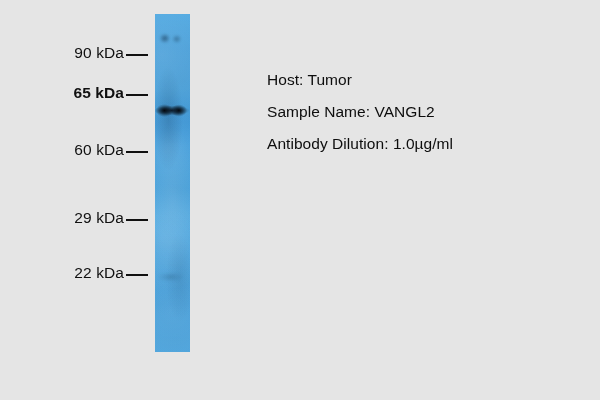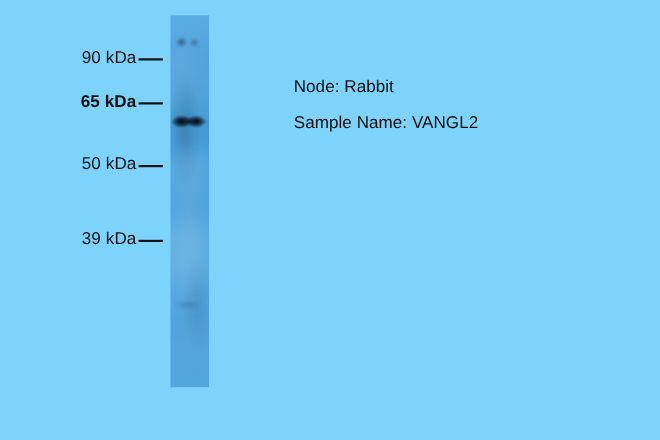--- a/index.html
+++ b/index.html
@@ -7,21 +7,21 @@
     padding: 0;
     background: #ffffff;
   }
   body {
     font-family: "Liberation Sans", sans-serif;
   }
   #figure {
     position: relative;
     width: 600px;
     height: 400px;
-    background: #7dd3fc;
+    background: #e5e5e5;
     overflow: hidden;
   }
 
   
   .mw-ladder {
     position: absolute;
     left: 0;
     top: 0;
     width: 152px;
     height: 400px;
@@ -138,35 +138,39 @@
 
     <div class="mw-marker" style="top:44px;">
       <span>90 kDa</span><span class="mw-tick"></span>
     </div>
 
     <div class="mw-marker" style="top:84px;font-weight:bold;">
       <span>65 kDa</span><span class="mw-tick"></span>
     </div>
 
     <div class="mw-marker" style="top:141px;">
-      <span>50 kDa</span><span class="mw-tick"></span>
+      <span>60 kDa</span><span class="mw-tick"></span>
     </div>
 
     <div class="mw-marker" style="top:209px;">
-      <span>39 kDa</span><span class="mw-tick"></span>
+      <span>29 kDa</span><span class="mw-tick"></span>
     </div>
 
+    <div class="mw-marker" style="top:264px;">
+      <span>22 kDa</span><span class="mw-tick"></span>
+    </div>
 
   </div>
 
   <div class="blot-lane">
     <div class="lane-texture"></div>
     <div class="band band-faint-high"></div>
     <div class="band band-primary"></div>
     <div class="band band-faint-low"></div>
   </div>
 
   <div class="info-block">
-    <div class="info-line">Node: Rabbit</div>
+    <div class="info-line">Host: Tumor</div>
     <div class="info-line">Sample Name: VANGL2</div>
+    <div class="info-line">Antibody Dilution: 1.0µg/ml</div>
   </div>
 
 </div>
 
 </body></html>

